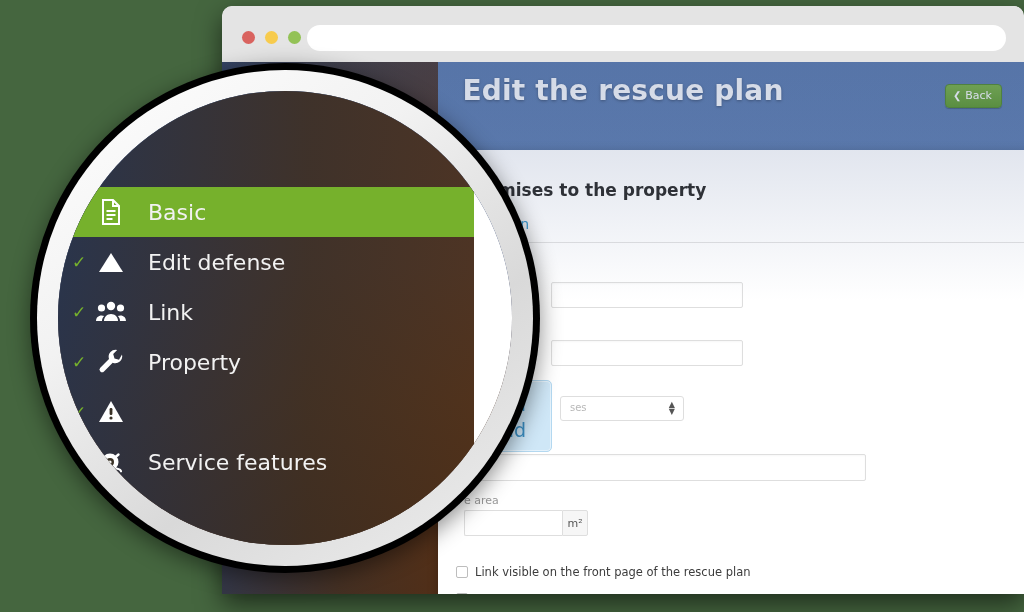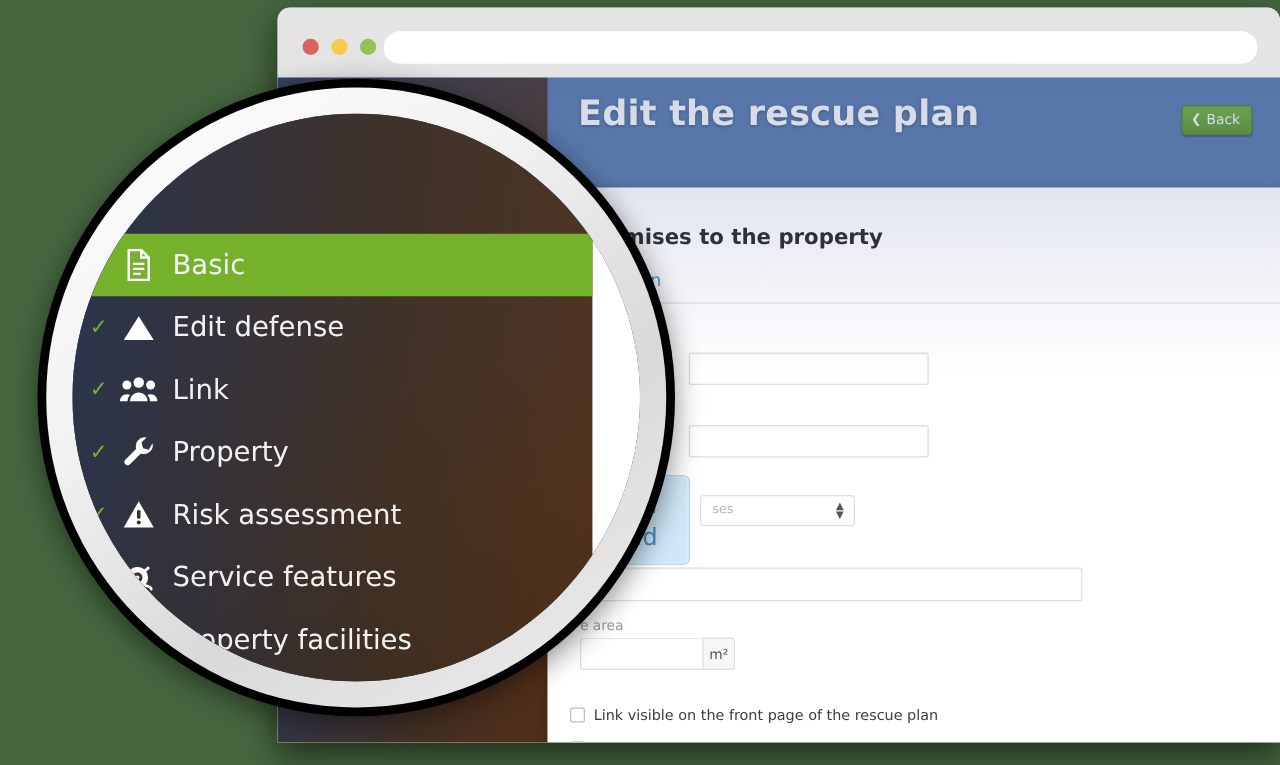--- a/index.html
+++ b/index.html
@@ -174,21 +174,21 @@
     color:#f2f2f2;font-size:22px;
   }
   .znav-item.active{background:#76b12c;}
   .znav-item .tick{
     width:26px;text-align:center;color:#76b12c;font-size:17px;flex:none;margin-left:8px;
   }
   .znav-item.active .tick{color:#fff;}
   .znav-item .ic{
     width:38px;text-align:center;flex:none;display:flex;align-items:center;justify-content:center;
   }
-  .znav-item .lbl{margin-left:8px;white-space:nowrap;}
+  .znav-item .lbl{margin-left:18px;white-space:nowrap;}
   .znav-item .caret{
     position:absolute;right:22px;color:#e6e6e6;font-size:22px;font-weight:300;
   }
 
   
   .zcard{
     position:absolute;left:748px;top:166px;width:760px;height:850px;background:#fff;
   }
   .zcard .zt{position:absolute;left:36px;top:52px;font-size:25px;font-weight:bold;color:#2b2b2b;white-space:nowrap;}
   .zcard .zacc{position:absolute;left:36px;top:118px;right:30px;padding-bottom:14px;border-bottom:1px solid #e4e4e4;}
@@ -338,21 +338,20 @@
 
           <div class="znav-item">
             <span class="tick">✓</span>
             <span class="ic">
               <svg width="26" height="24" viewBox="0 0 26 24">
                 <path d="M13 1 25 22H1z" fill="#fff"></path>
                 <rect x="11.6" y="8" width="2.8" height="7" rx="1.2" fill="#3a3226"></rect>
                 <circle cx="13" cy="18" r="1.6" fill="#3a3226"></circle>
               </svg>
             </span>
-            <span class="lbl">Risk assessment</span>
           </div>
 
           <div class="znav-item">
             <span class="tick">✓</span>
             <span class="ic">
               <svg width="26" height="26" viewBox="0 0 26 26">
                 <circle cx="12" cy="13" r="8.5" fill="#fff"></circle>
                 <circle cx="12" cy="13" r="4" fill="#3a3226"></circle>
                 <circle cx="12" cy="13" r="1.6" fill="#fff"></circle>
                 <path d="M3.5 5.5 7 8.5M20.5 5.5 17 8.5" stroke="#fff" stroke-width="2.4" stroke-linecap="round"></path>
@@ -374,21 +373,20 @@
                   <rect x="5" y="8.6" width="2.6" height="2.6"></rect>
                     <rect x="9.7" y="8.6" width="2.6" height="2.6"></rect>
                     <rect x="14.4" y="8.6" width="2.6" height="2.6"></rect>
                   <rect x="5" y="13.2" width="2.6" height="2.6"></rect>
                     <rect x="9.7" y="13.2" width="2.6" height="2.6"></rect>
                     <rect x="14.4" y="13.2" width="2.6" height="2.6"></rect>
                   <rect x="8.6" y="18.5" width="4.8" height="6.5"></rect>
                 </g>
               </svg>
             </span>
-            <span class="lbl">Property facilities</span>
             <span class="caret">›</span>
           </div>
 
           <div class="znav-item noTick">
             
             
             
           </div>
 
         </div>

